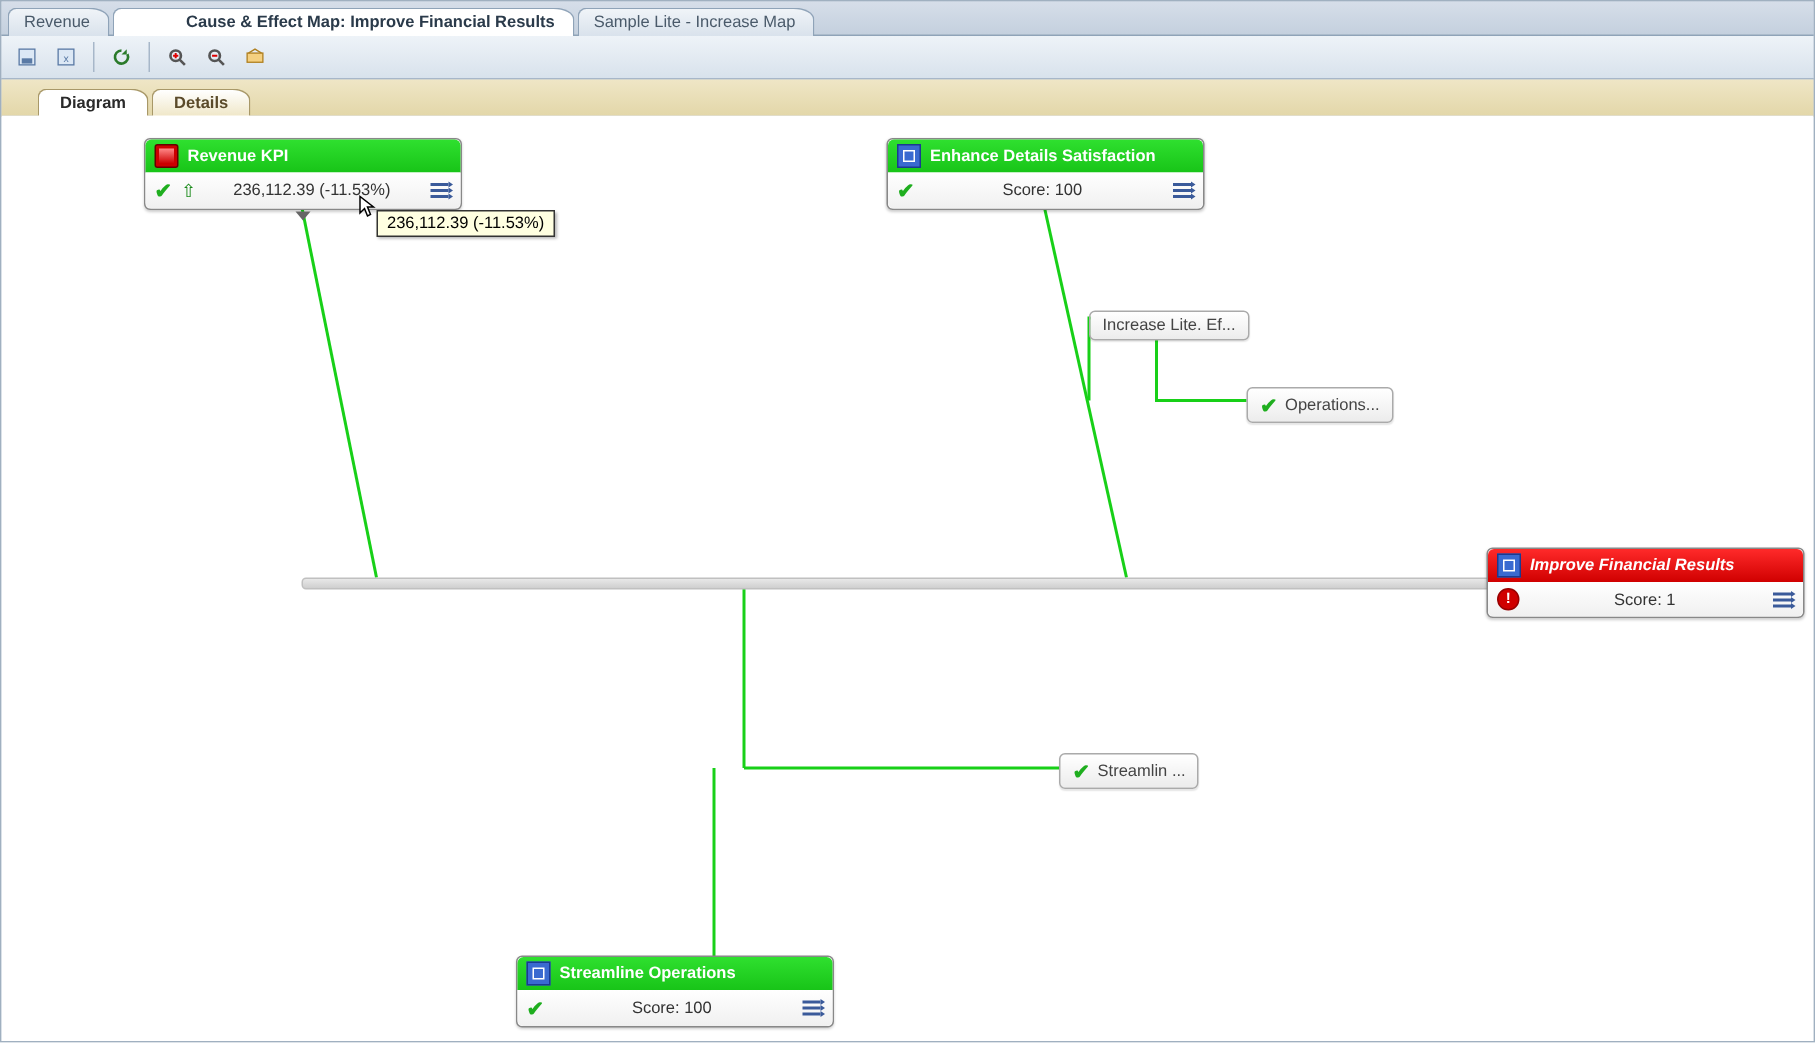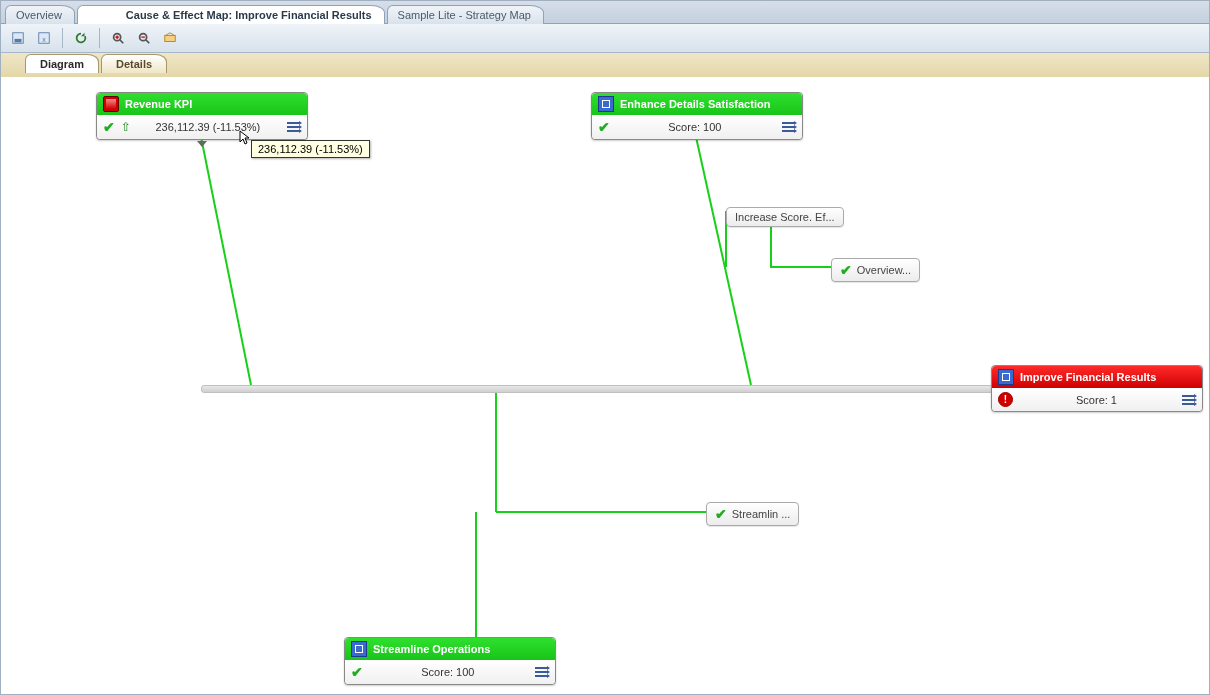--- a/index.html
+++ b/index.html
@@ -6,32 +6,32 @@
 .app{width:1210px;height:695px;position:relative;border:1px solid #a0b0c0;box-sizing:border-box;background:#cad4e0;}
 
 .top-tabs{height:22px;display:flex;align-items:flex-end;padding-left:4px;gap:0;background:linear-gradient(#d6dee9,#c4d0de);border-bottom:1px solid #8fa3b8;}
 .top-tab{padding:3px 12px 3px 10px;border:1px solid #8fa3b8;border-bottom:none;border-top-left-radius:6px;border-top-right-radius:14px 8px;background:linear-gradient(#f0f4f8,#d9e2ec);margin-right:2px;color:#4a5a6a;cursor:pointer;position:relative;top:1px;}
 .top-tab.active{background:#fff;font-weight:bold;color:#2a3a4a;z-index:2;padding-left:48px;}
 
 .toolbar{height:28px;background:linear-gradient(#eef3f8,#d8e2ec);border-bottom:1px solid #a7b7c9;display:flex;align-items:center;padding:0 6px;gap:4px;}
 .tbtn{width:20px;height:20px;border:1px solid transparent;border-radius:3px;display:flex;align-items:center;justify-content:center;cursor:pointer;}
 .tsep{width:1px;height:20px;background:#a7b7c9;margin:0 3px;}
 
-.subbar{height:24px;background:linear-gradient(#efe6c6,#e3d7a9);border-bottom:1px solid #b0a060;display:flex;align-items:flex-start;padding-left:24px;}
+.subbar{height:24px;background:linear-gradient(#efe6c6,#e3d7a9);border-bottom:1px solid #b0a060;display:flex;align-items:flex-end;padding-left:24px;}
 .subtab{padding:3px 14px;border:1px solid #a89868;border-bottom:none;border-top-left-radius:6px;border-top-right-radius:12px 8px;background:linear-gradient(#fff,#efe6c6);color:#5a4a2a;margin-right:2px;cursor:pointer;position:relative;top:1px;font-weight:bold;}
 .subtab.active{background:#fff;font-weight:bold;color:#2a2a2a;}
 
 .canvas{position:absolute;left:0;top:76px;right:0;bottom:0;background:#fff;overflow:hidden;}
 svg.wires{position:absolute;left:0;top:0;width:100%;height:100%;}
 .hsep{position:absolute;left:200px;right:10px;top:308px;height:6px;border-radius:3px;background:linear-gradient(#e8e8e8,#cfcfcf);border:1px solid #c0c0c0;}
 
 .node{position:absolute;border:1px solid #888;border-radius:4px;background:#fff;box-shadow:0 1px 2px rgba(0,0,0,.2);}
 .node .hdr{display:flex;align-items:center;gap:6px;padding:3px 6px;border-top-left-radius:4px;border-top-right-radius:4px;font-weight:bold;color:#fff;font-size:11px;}
 .hdr.green{background:linear-gradient(#2fe02f,#18c418);}
-.hdr.red{background:linear-gradient(#ff2a2a,#d00000);}
+.hdr.red{background:linear-gradient(#ff2a2a,#d00000);font-style:italic;}
 .node .body{display:flex;align-items:center;gap:6px;padding:4px 6px;font-size:11px;color:#333;background:linear-gradient(#fff,#f0f0f0);border-bottom-left-radius:4px;border-bottom-right-radius:4px;}
 .node .body .val{flex:1;text-align:center;}
 .chev{position:absolute;left:50%;transform:translateX(-50%);bottom:-8px;width:0;height:0;border-left:5px solid transparent;border-right:5px solid transparent;border-top:6px solid #666;}
 .mini{position:absolute;border:1px solid #aaa;border-radius:4px;background:linear-gradient(#fff,#ececec);padding:3px 8px;font-size:11px;color:#444;display:flex;align-items:center;gap:5px;box-shadow:0 1px 1px rgba(0,0,0,.1);}
 .mini .chk{color:#1fae1f;font-weight:bold;}
 .tooltip{position:absolute;border:1px solid #333;background:#ffffe1;padding:2px 6px;font-size:11px;color:#000;box-shadow:1px 1px 2px rgba(0,0,0,.3);}
 .cursor{position:absolute;width:16px;height:16px;}
 
 .ic{width:14px;height:14px;display:inline-block;}
 .ic svg{width:100%;height:100%;display:block;}
@@ -45,23 +45,23 @@
 .errico{width:13px;height:13px;border-radius:50%;background:#d00000;border:1px solid #900;color:#fff;font-weight:bold;font-size:10px;line-height:13px;text-align:center;}
 .kpiico{width:14px;height:14px;background:#c00;border:1px solid #600;border-radius:2px;position:relative;}
 .kpiico::after{content:"";position:absolute;inset:2px;background:linear-gradient(#f88,#c00);}
 </style>
 </head>
 <body>
 
 <div class="app">
 
   <div class="top-tabs">
-    <div class="top-tab">Overview</div>
+    <div class="top-tab">Revenue</div>
     <div class="top-tab active">Cause &amp; Effect Map: Improve Financial Results</div>
-    <div class="top-tab">Sample Lite - Strategy Map</div>
+    <div class="top-tab">Sample Lite - Increase Map</div>
   </div>
 
   <div class="toolbar">
     <div class="tbtn">
         <span class="ic">
           <svg viewBox="0 0 16 16">
             <rect x="2" y="2" width="12" height="12" fill="#dce8f5" stroke="#5a7aa5"></rect>
             <rect x="4" y="9" width="8" height="4" fill="#5a7aa5"></rect>
           </svg>
         </span>
@@ -168,25 +168,25 @@
         <span class="val">Score: 100</span>
         <span class="menu-dots">
             <span></span>
             <span></span>
             <span></span>
           </span>
       </div>
     </div>
 
     <div class="mini" style="left:725px;top:130px">
-      <span>Increase Score. Ef...</span>
+      <span>Increase Lite. Ef...</span>
     </div>
     <div class="mini" style="left:830px;top:181px">
       <span class="chk">✔</span>
-      <span>Overview...</span>
+      <span>Operations...</span>
     </div>
     <div class="mini" style="left:705px;top:425px">
       <span class="chk">✔</span>
       <span>Streamlin ...</span>
     </div>
 
     <div class="node" style="left:990px;top:288px;width:210px">
       <div class="hdr red">
         <span class="objicon"></span>
         <span>Improve Financial Results</span>

